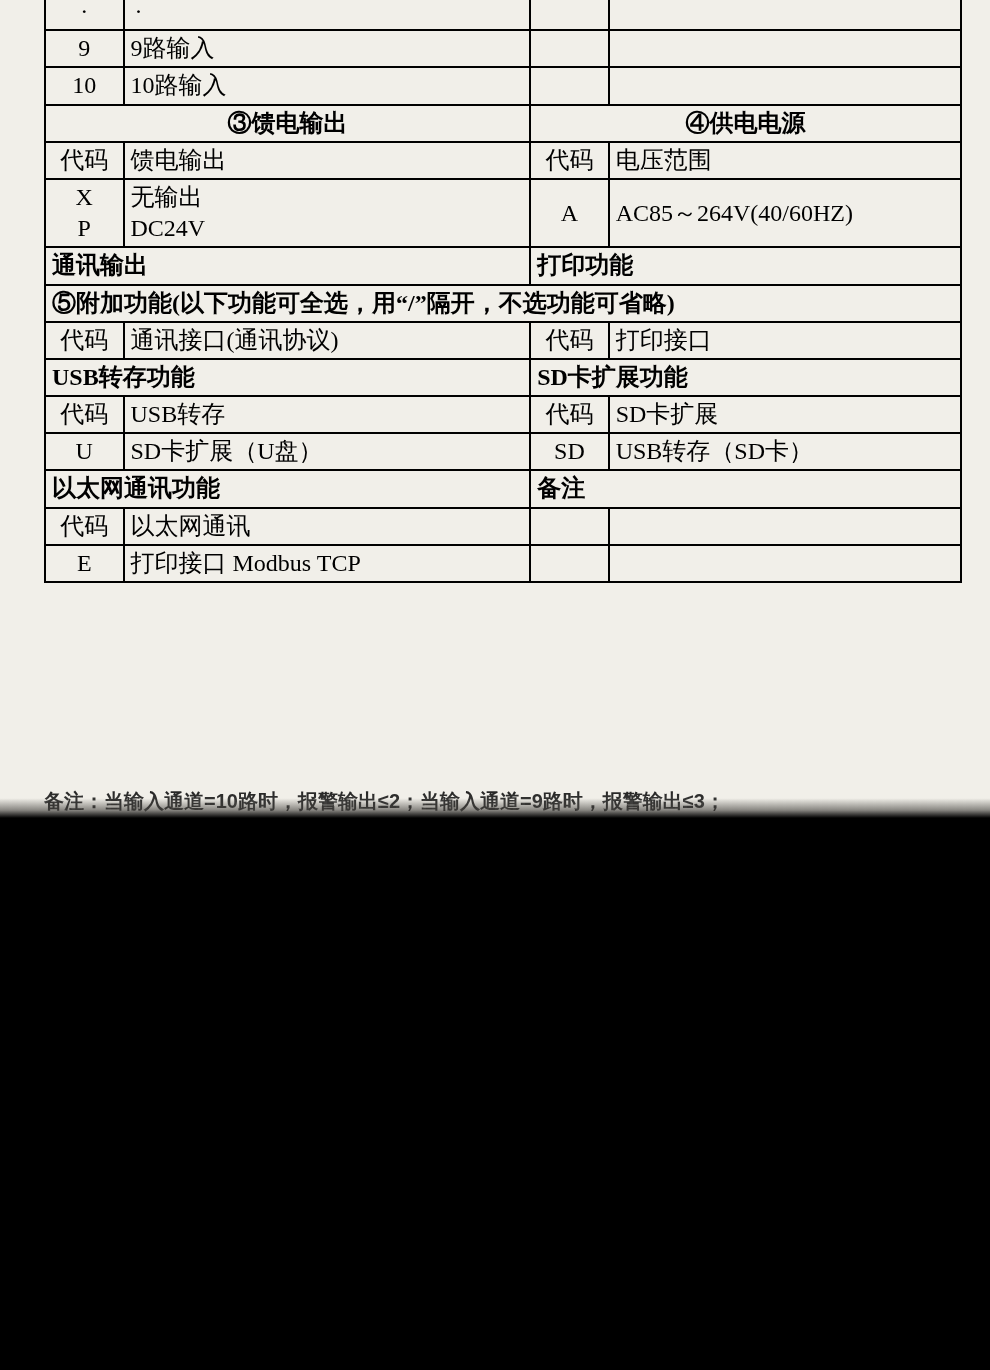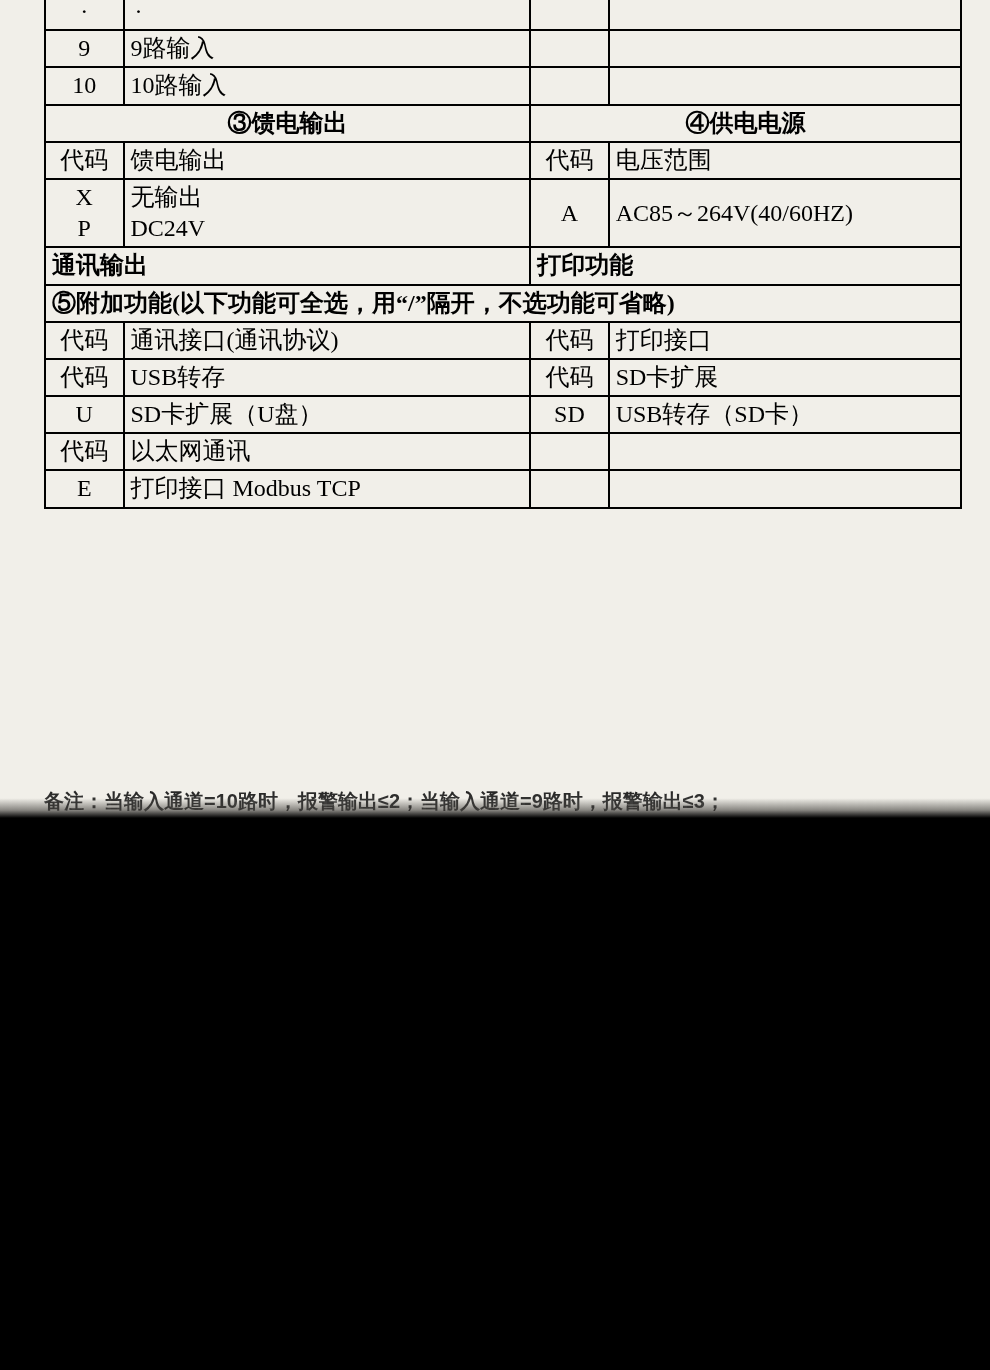--- a/index.html
+++ b/index.html
@@ -199,33 +199,41 @@
         <td class="wide-hdr" colspan="4">⑤附加功能(以下功能可全选，用“/”隔开，不选功能可省略)</td>
       </tr>
       <tr>
         <td class="c-code">代码</td>
         <td class="c-desc">通讯接口(通讯协议)</td>
         <td class="c-code2">代码</td>
         <td class="c-desc2">打印接口</td>
       </tr>
 
       <tr>
+        <td class="hdr-sm" colspan="2">USB转存功能</td>
+        <td class="hdr-sm" colspan="2">SD卡扩展功能</td>
+      </tr>
+      <tr>
         <td class="c-code">代码</td>
         <td class="c-desc">USB转存</td>
         <td class="c-code2">代码</td>
         <td class="c-desc2">SD卡扩展</td>
       </tr>
       <tr>
         <td class="c-code">U</td>
         <td class="c-desc">SD卡扩展（U盘）</td>
         <td class="c-code2">SD</td>
         <td class="c-desc2">USB转存（SD卡）</td>
       </tr>
 
       <tr>
+        <td class="hdr-sm" colspan="2">以太网通讯功能</td>
+        <td class="hdr-sm" colspan="2">备注</td>
+      </tr>
+      <tr>
         <td class="c-code">代码</td>
         <td class="c-desc">以太网通讯</td>
         <td class="c-code2 blankcell"></td>
         <td class="c-desc2 blankcell"></td>
       </tr>
       <tr>
         <td class="c-code">E</td>
         <td class="c-desc">打印接口 Modbus TCP</td>
         <td class="c-code2 blankcell"></td>
         <td class="c-desc2 blankcell"></td>

